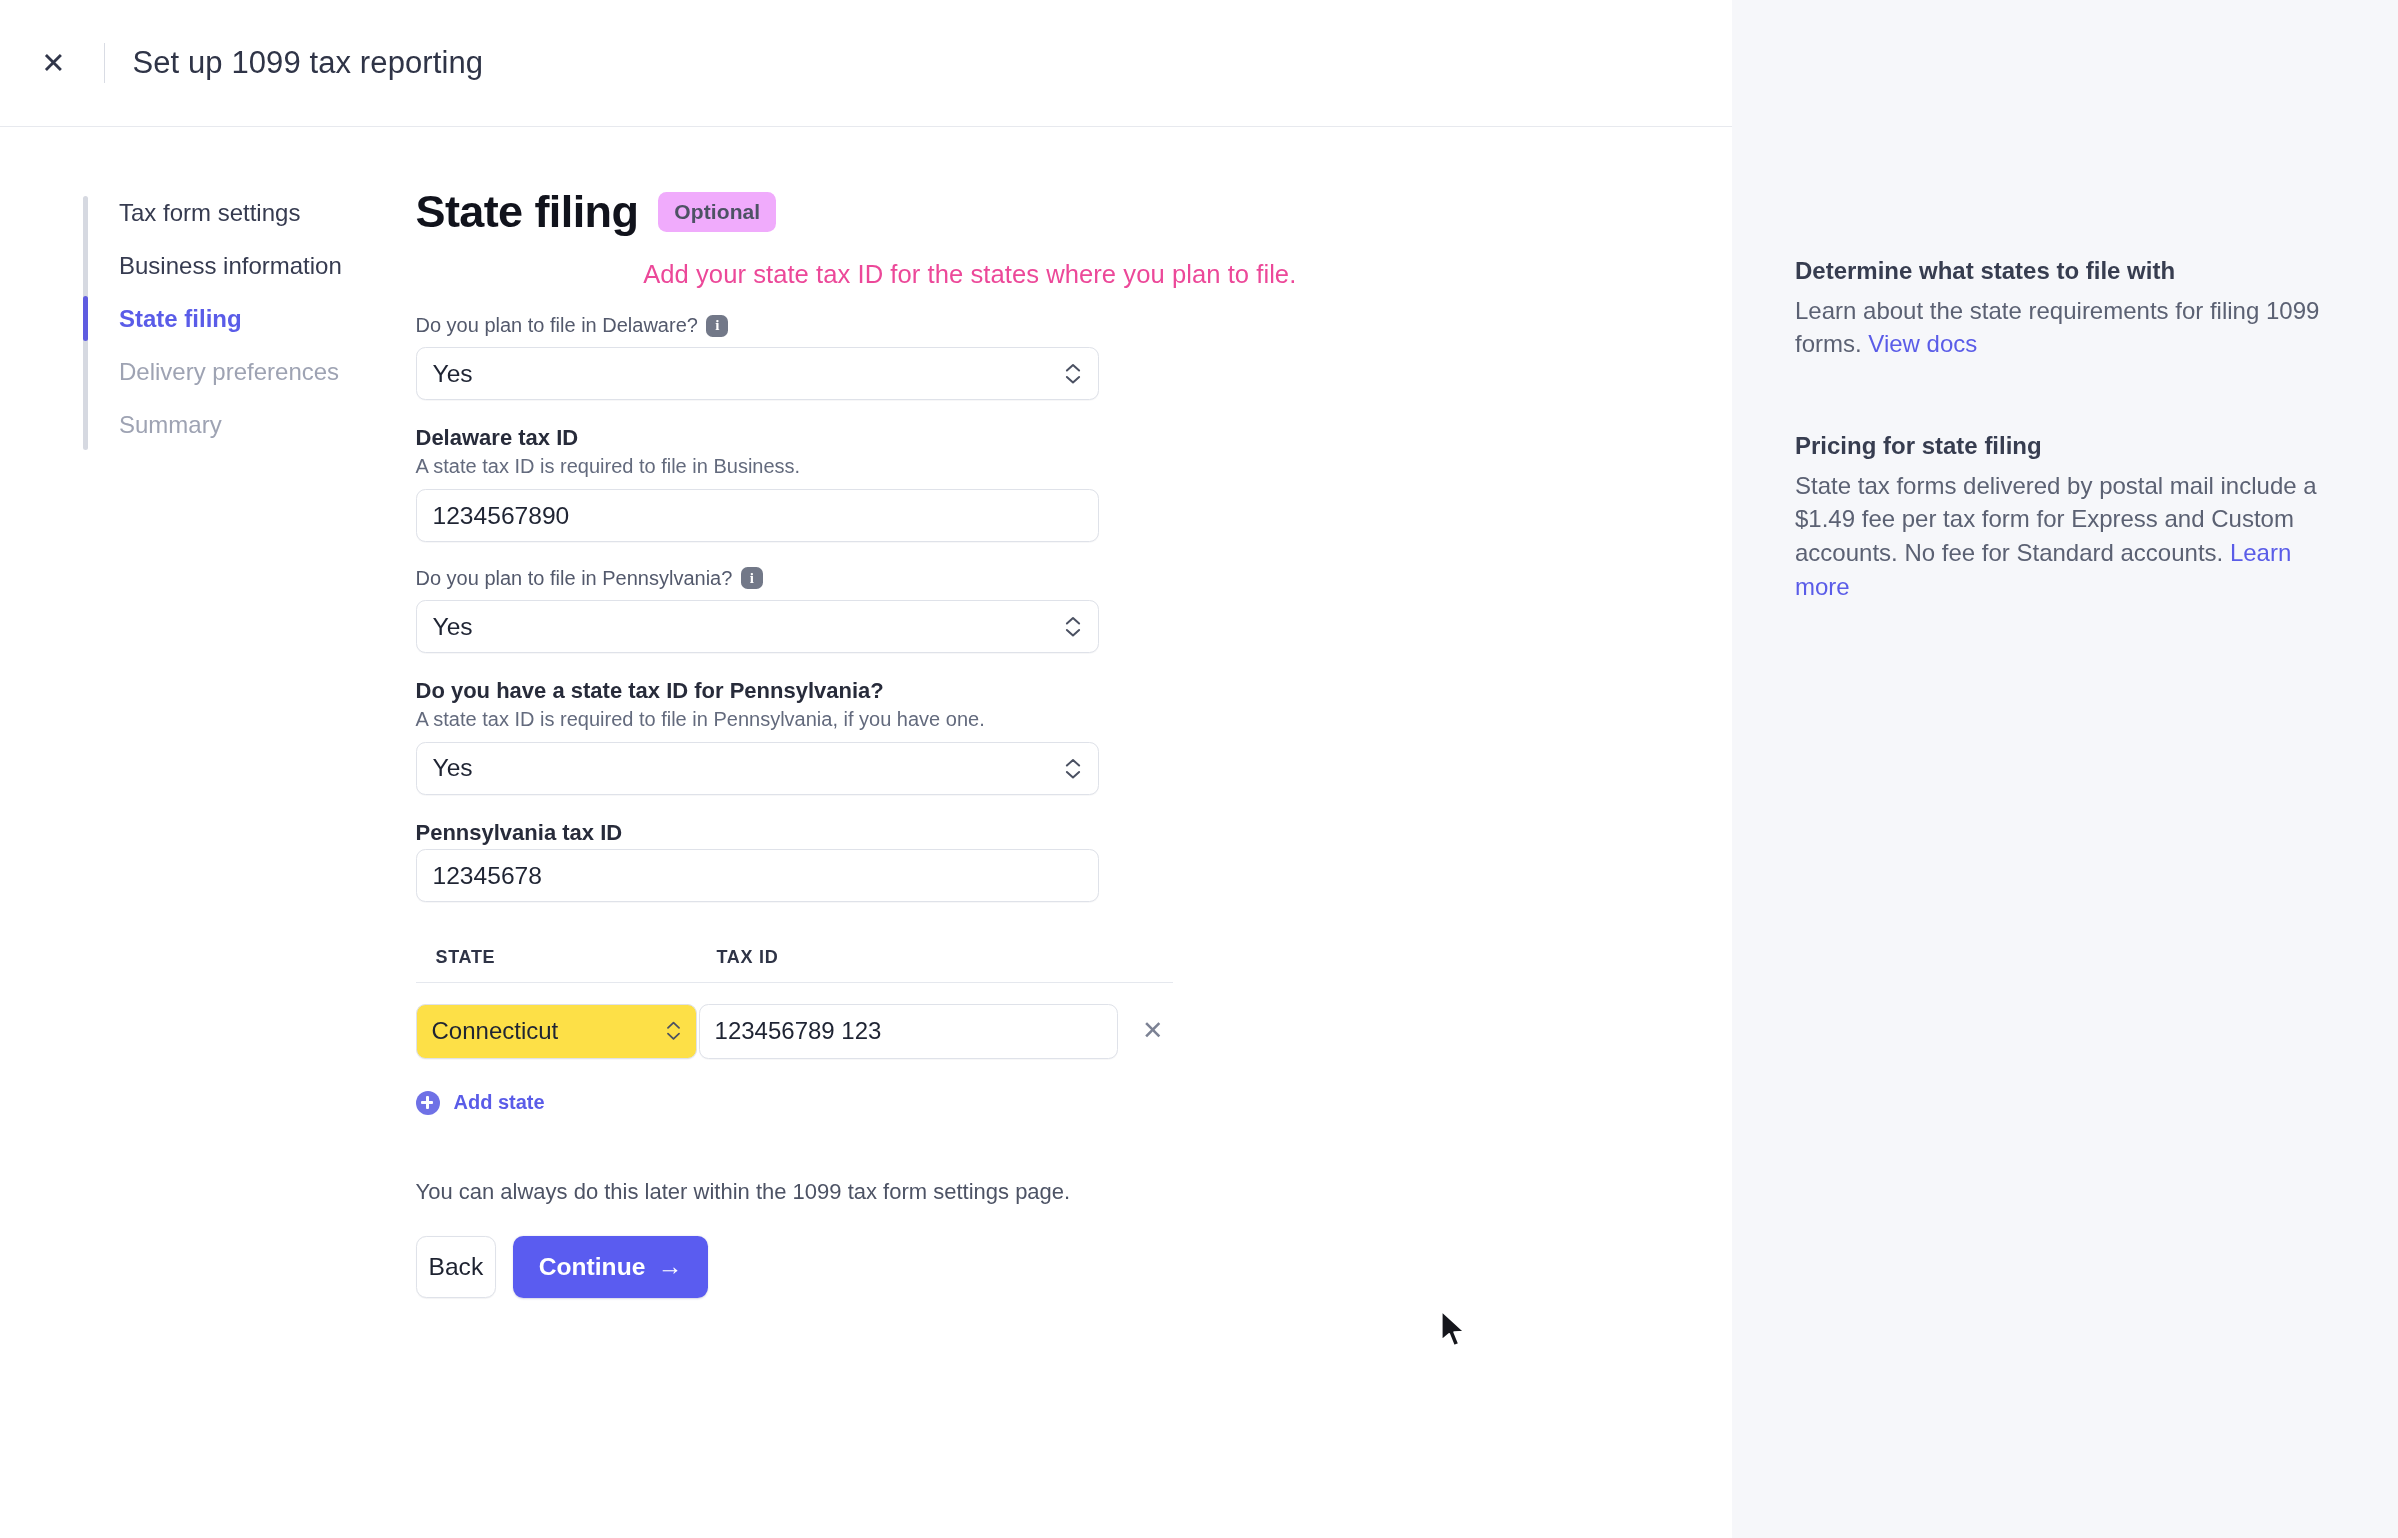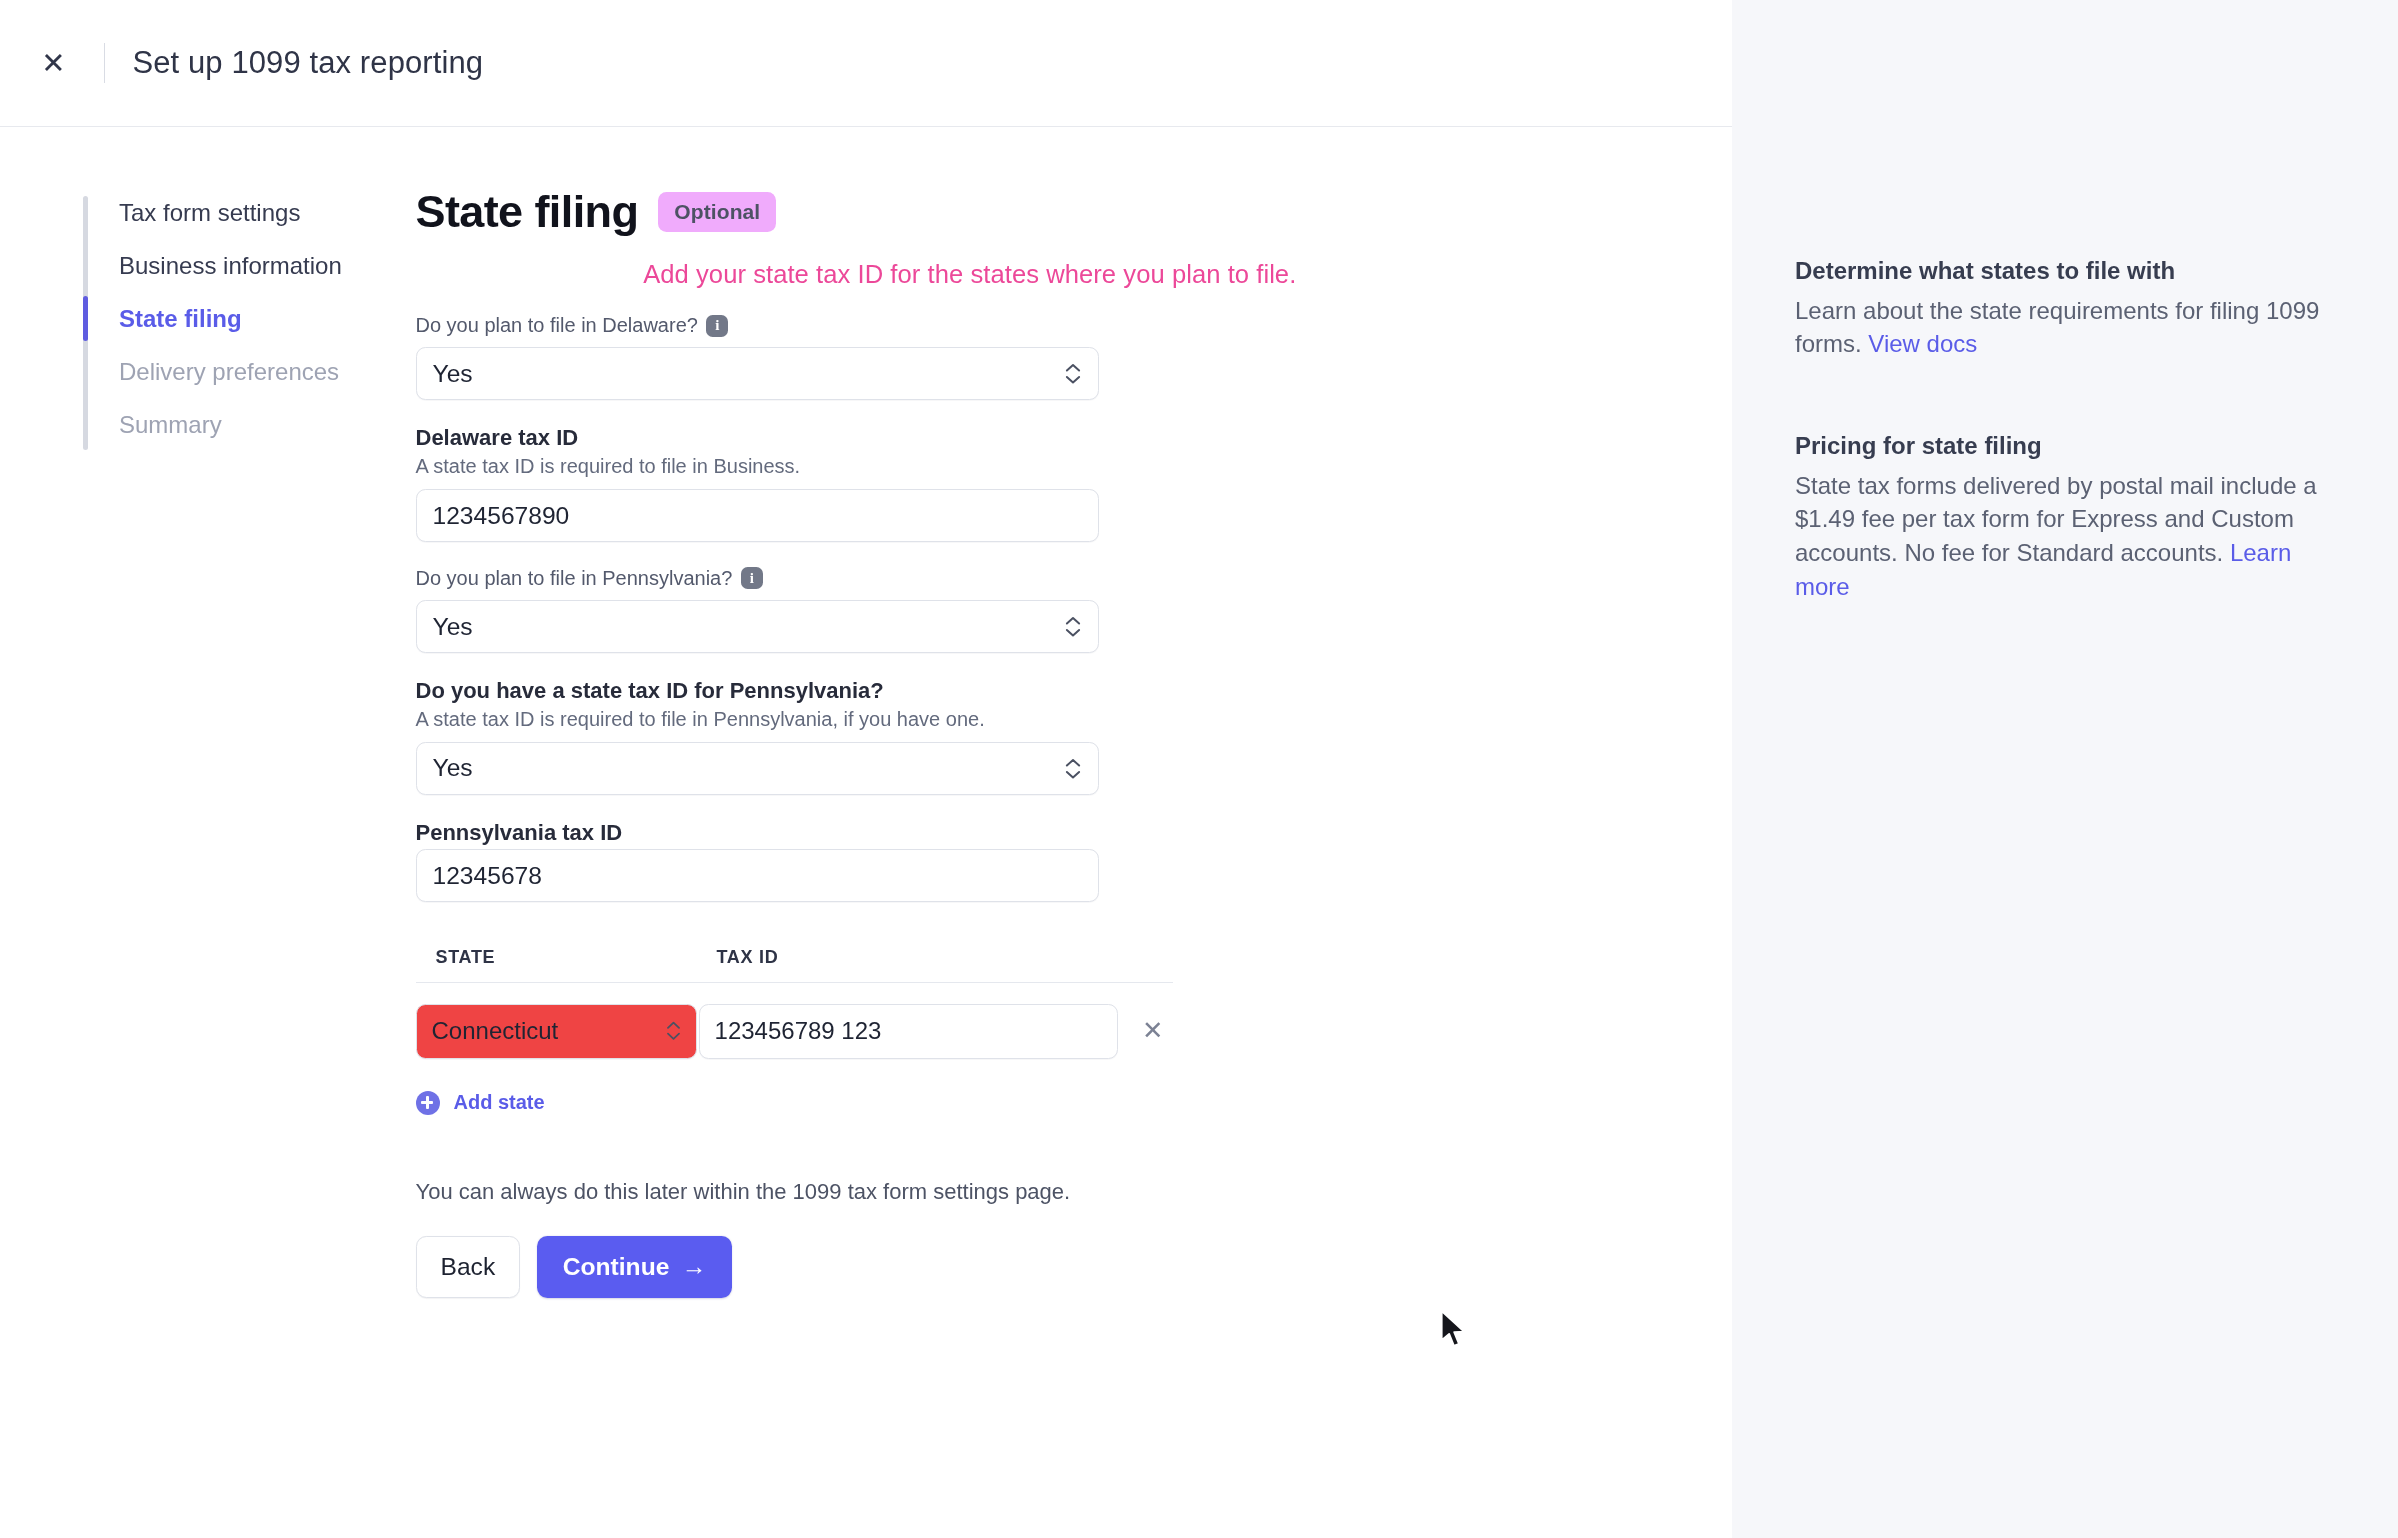--- a/index.html
+++ b/index.html
@@ -95,21 +95,21 @@
     padding-bottom: 13.2px; padding-left: 20px;
   }
   .th { font-size: 18px; font-weight: 700; color: #2e3346; letter-spacing: 0.7px; }
   .th.state-col { width: 281px; }
   .tr {
     display: flex; align-items: center; padding-top: 21px; padding-left: 0px;
   }
   .cell-state { width: 301px; }
   .select-sm {
     width: 281px; height: 55px; border: 1.5px solid #dfe2e9; border-radius: 9.5px;
-    background: #ef4444; display: flex; align-items: center; justify-content: space-between;
+    background: #fde047; display: flex; align-items: center; justify-content: space-between;
     padding: 0 15px; font-size: 24px; color: #1f2433; cursor: pointer;
     box-shadow: 0 0.9px 0.9px rgba(20,25,45,.035);
   }
   .input-sm {
     width: 444px; height: 55px; border: 1.5px solid #dfe2e9; border-radius: 9.5px;
     background: #fff; display: flex; align-items: center;
     padding: 0 15px; font-size: 24px; color: #1f2433; cursor: text;
     box-shadow: 0 0.9px 0.9px rgba(20,25,45,.035);
   }
   .remove-btn {
@@ -130,21 +130,21 @@
   .plus-circle::before, .plus-circle::after {
     content: ""; position: absolute; background: #fff; border-radius: 0.9px;
   }
   .plus-circle::before { left: 5.7px; top: 10.4px; width: 12.3px; height: 3.2px; }
   .plus-circle::after  { top: 5.7px; left: 10.4px; height: 12.3px; width: 3.2px; }
 
   .footnote { margin-top: 64px; font-size: 22px; color: #4d5365; }
 
   .actions { display: flex; gap: 17px; margin-top: 31px; align-items: center; }
   .btn-back {
-    height: 62px; padding: 0 24px; border: 1.5px solid #dfe2e9; border-radius: 10.4px;
+    height: 62px; padding: 0 12px; border: 1.5px solid #dfe2e9; border-radius: 10.4px;
     background: #fff; font-size: 24.6px; color: #1d2230; cursor: pointer;
     font-family: inherit; box-shadow: 0 0.9px 0.9px rgba(20,25,45,.05);
   }
   .btn-continue {
     height: 62px; padding: 0 25.6px; border: none; border-radius: 10.4px;
     background: #5a5cf0; color: #fff; font-size: 24.6px; font-weight: 700;
     cursor: pointer; font-family: inherit;
     display: flex; align-items: center; gap: 12.3px;
     box-shadow: 0 0.9px 1.9px rgba(40,40,120,.2);
   }

